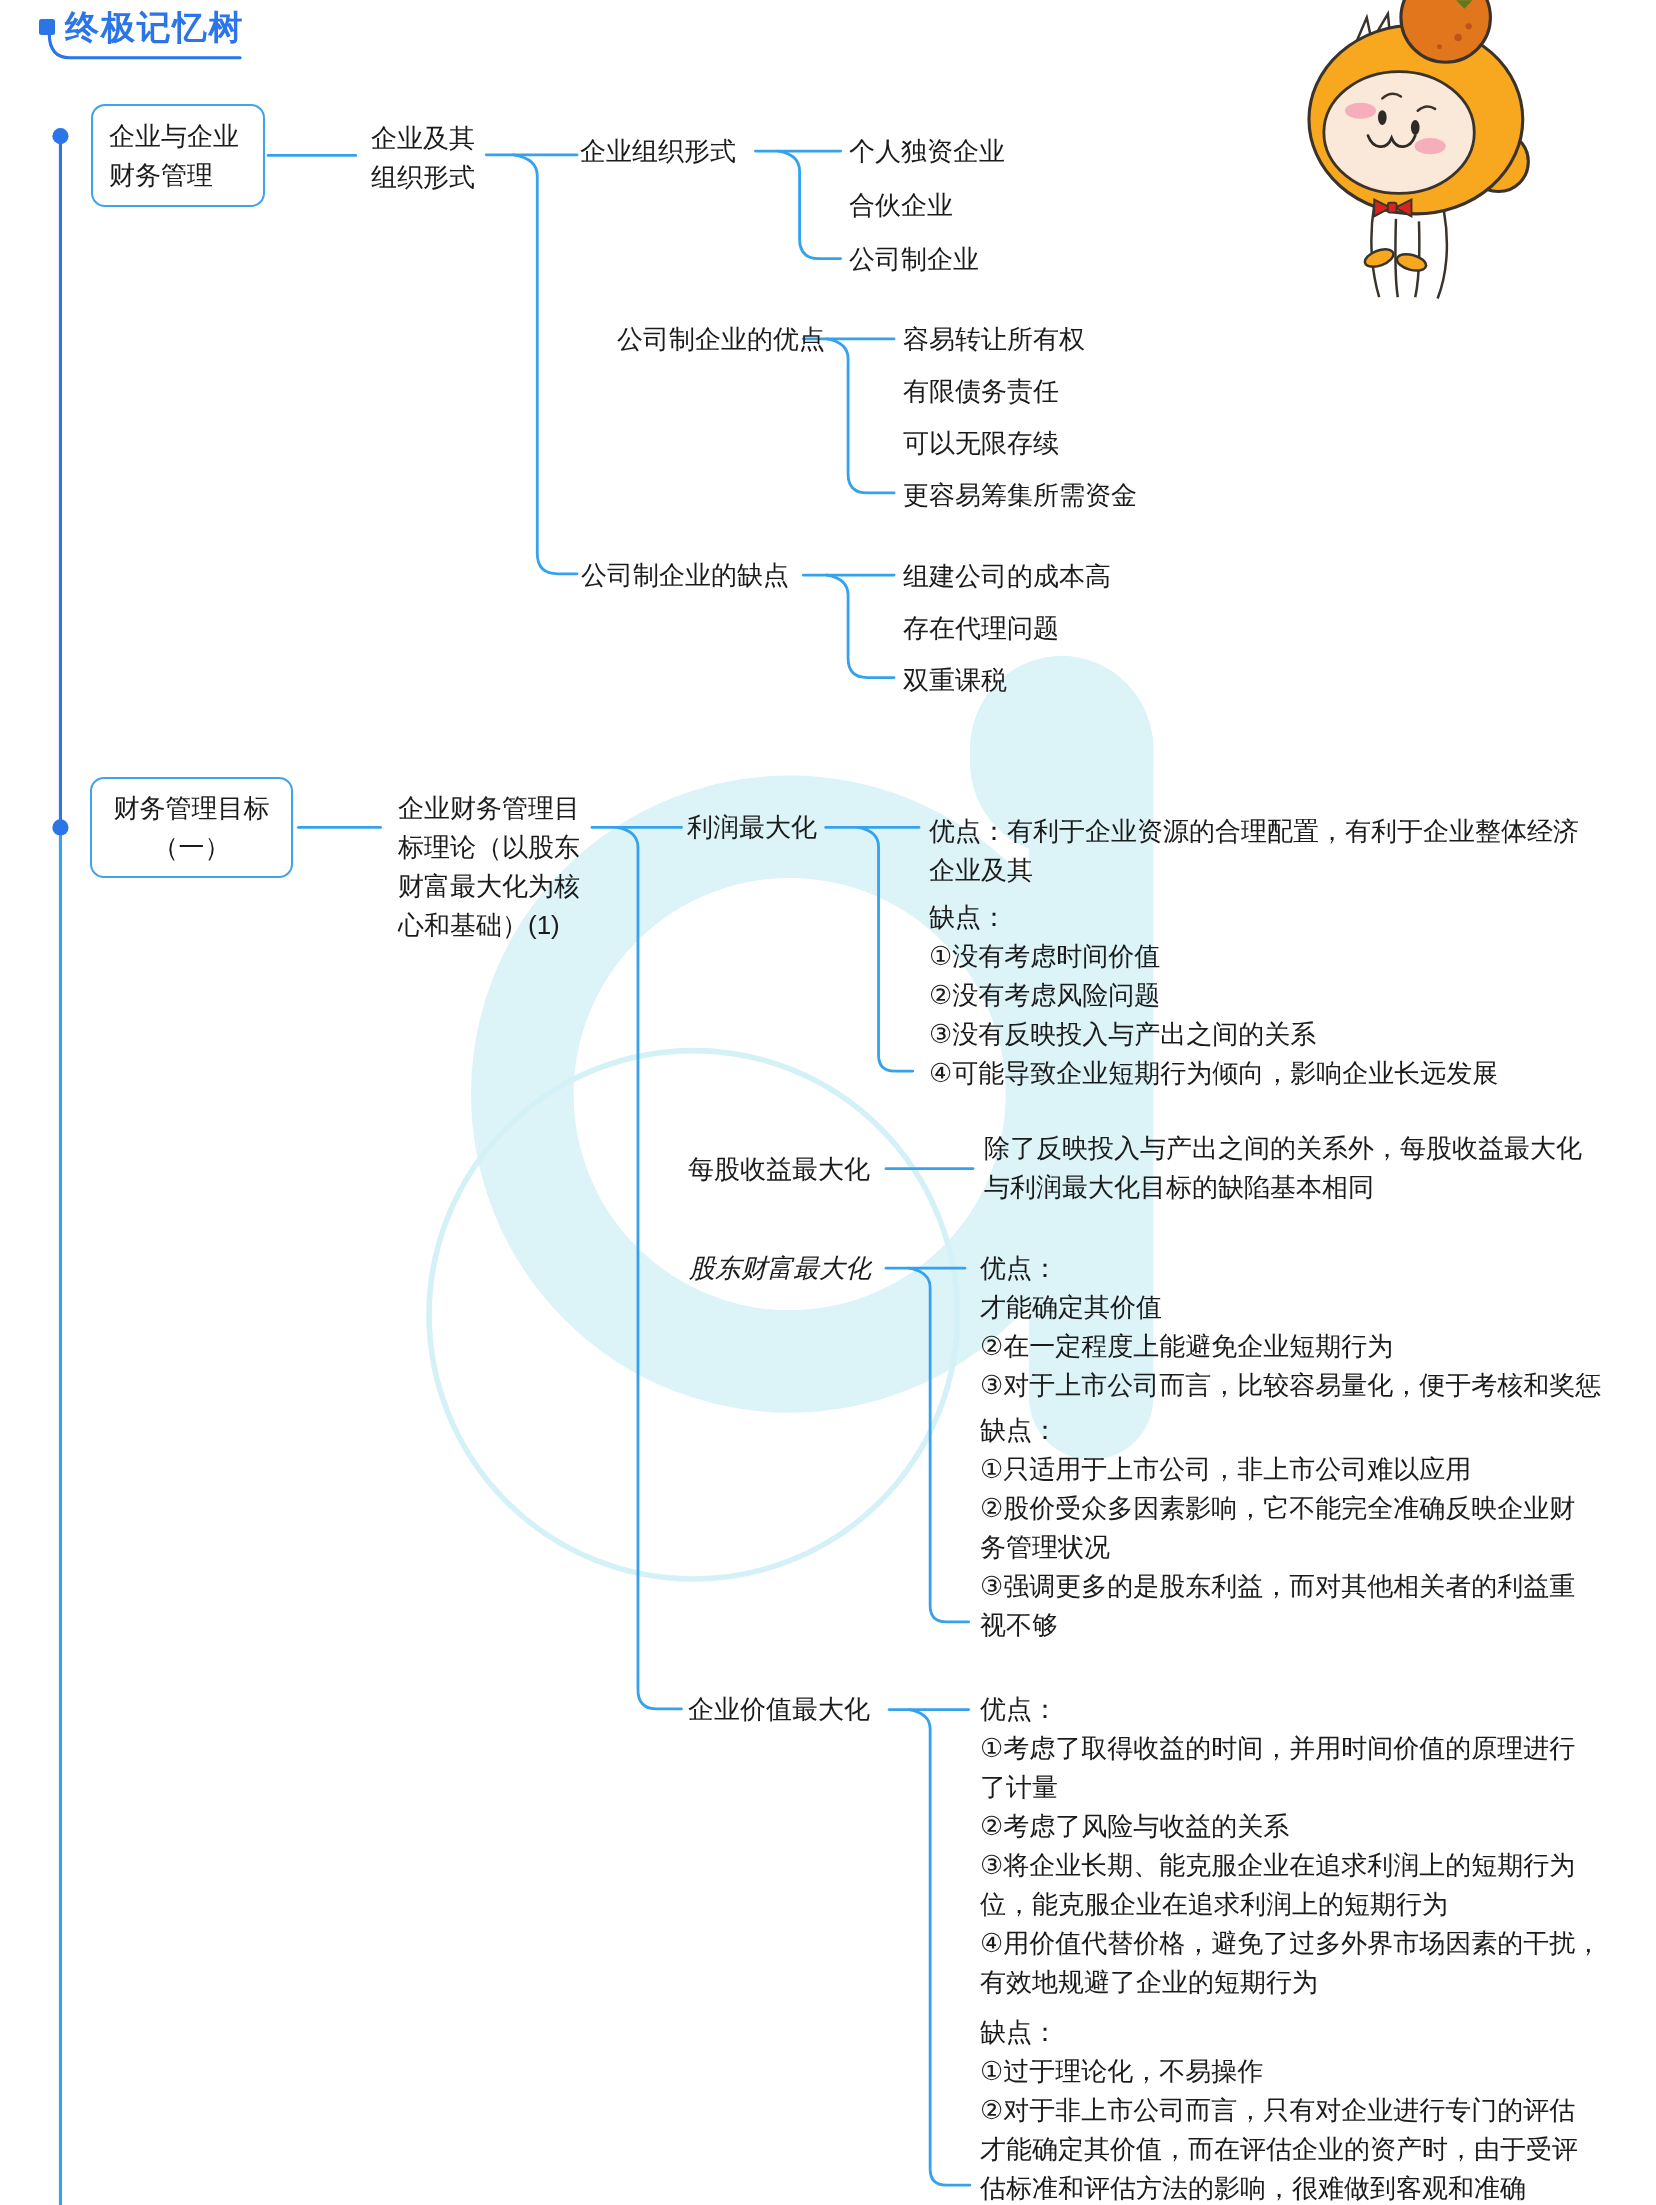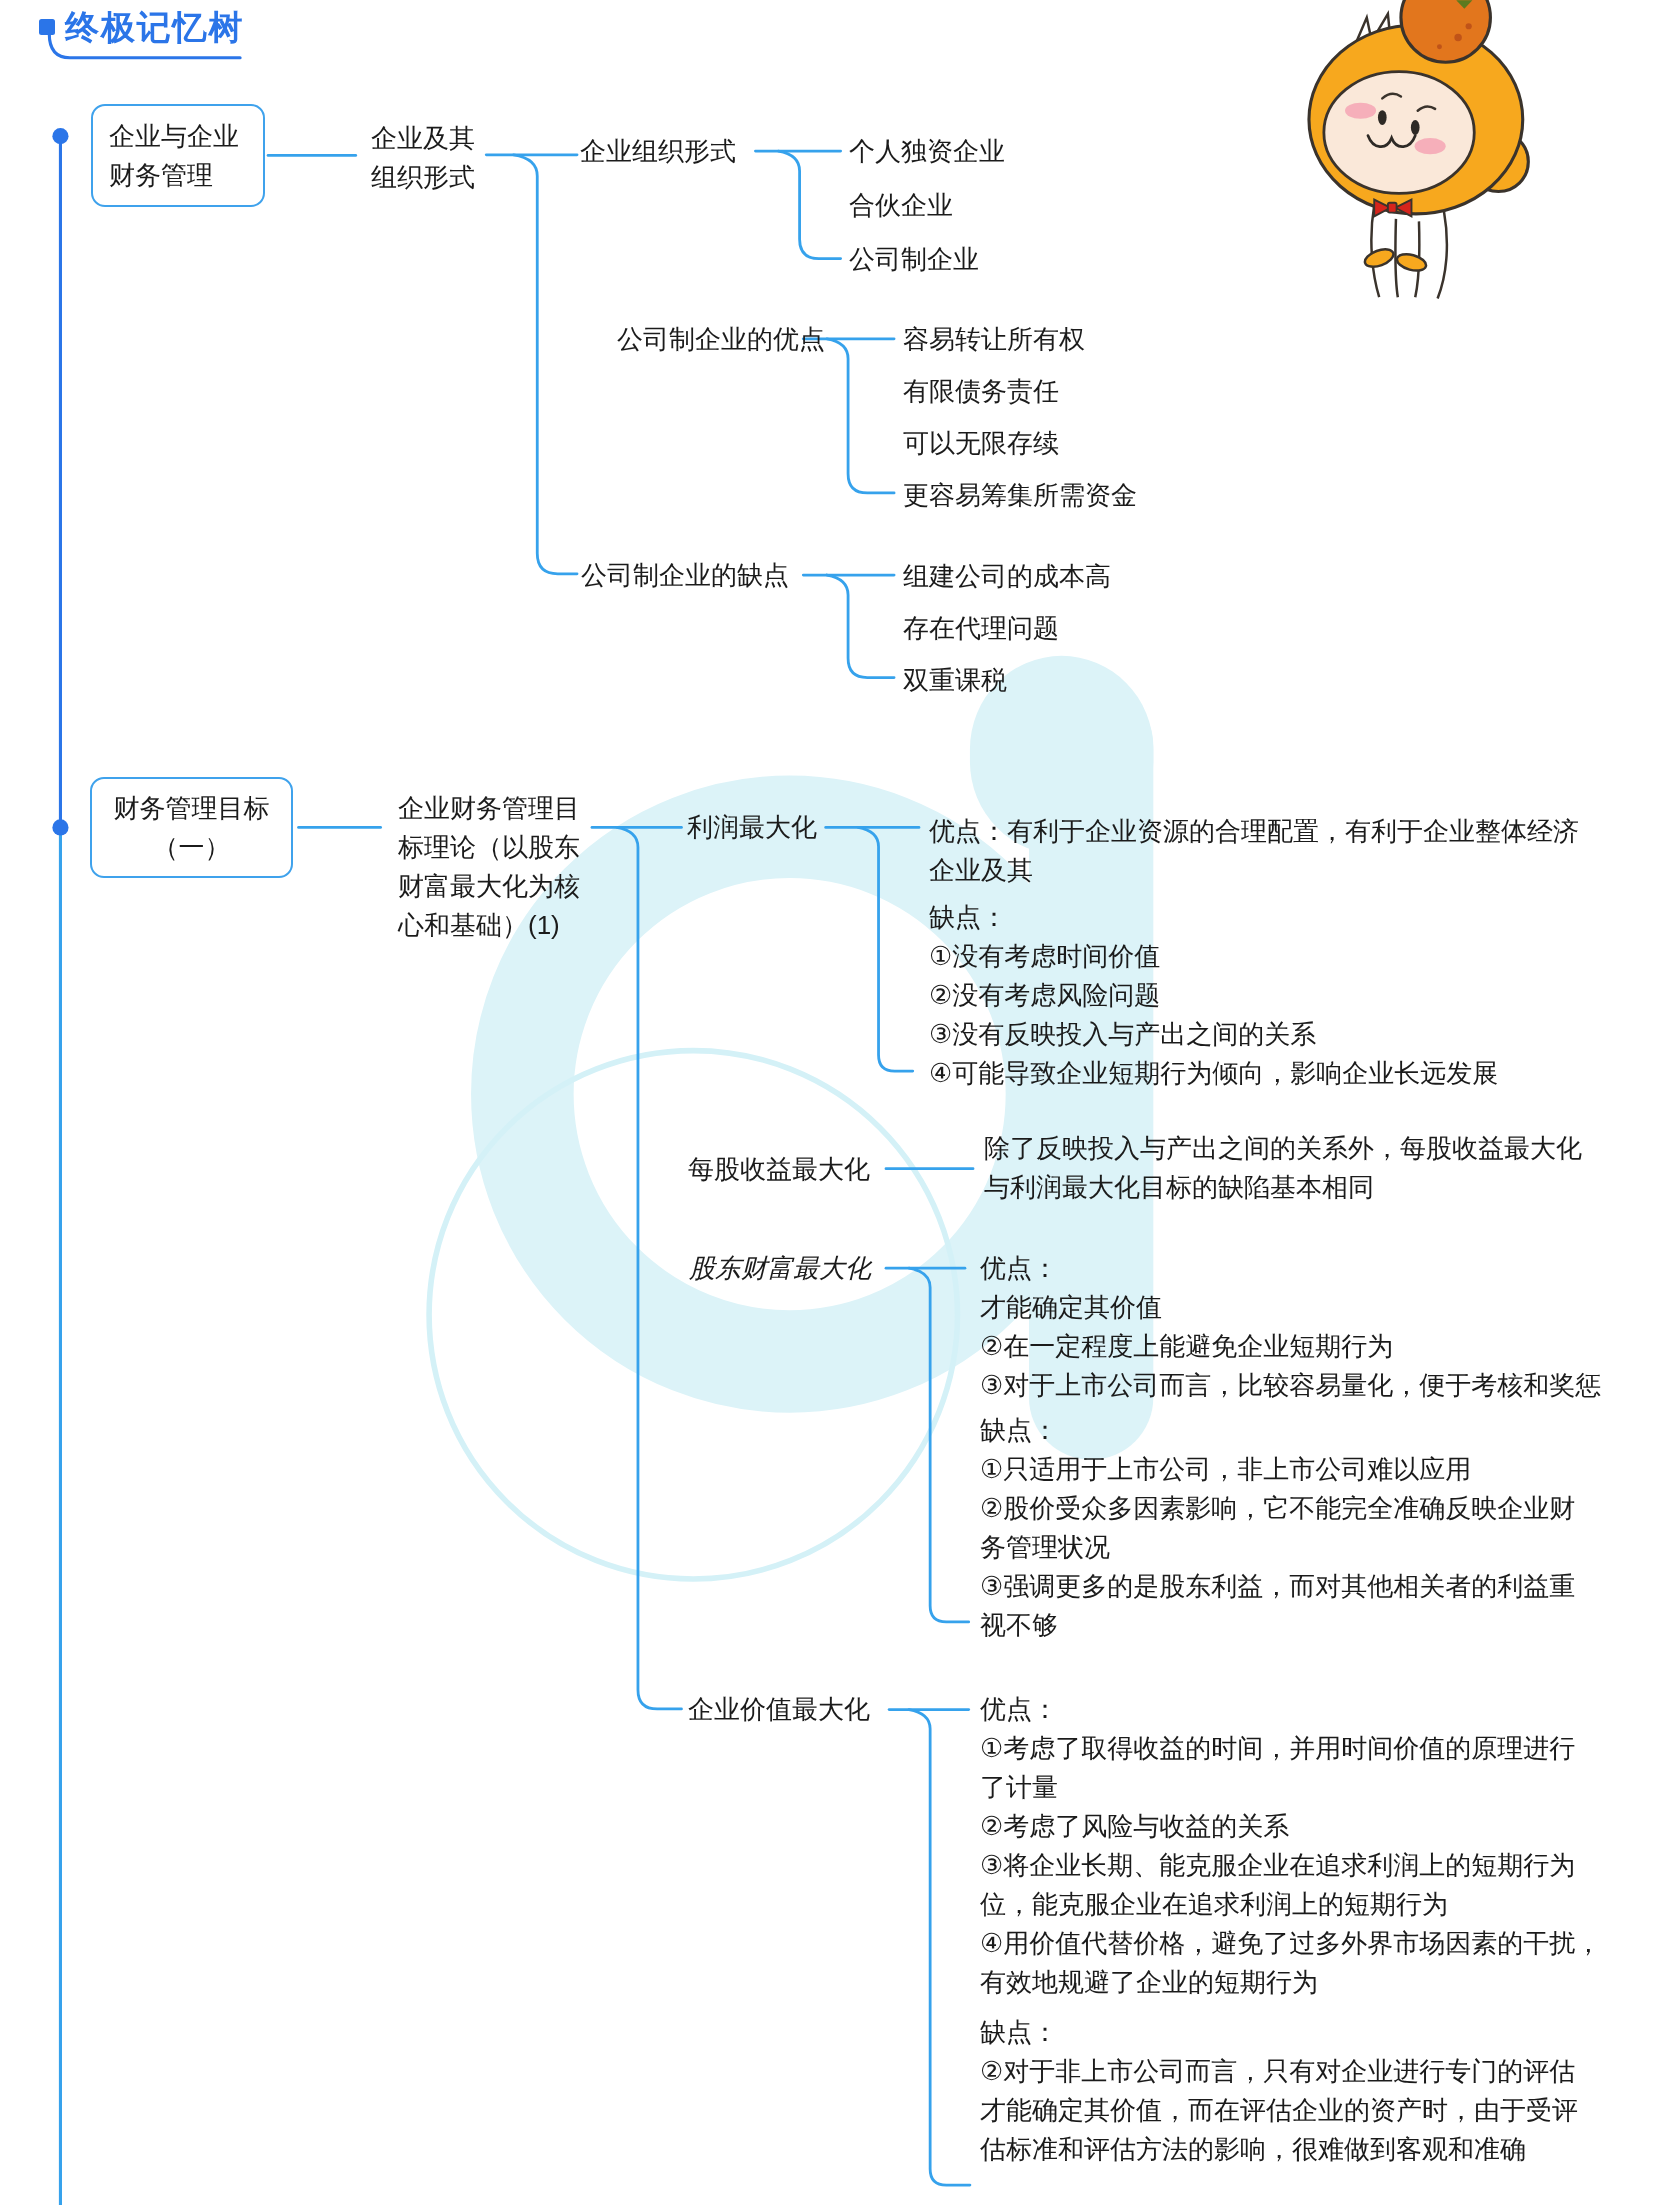--- a/index.html
+++ b/index.html
@@ -204,20 +204,21 @@
         <div class="ln">①考虑了取得收益的时间，并用时间价值的原理进行</div>
         <div class="ln">了计量</div>
         <div class="ln">②考虑了风险与收益的关系</div>
         <div class="ln">③将企业长期、能克服企业在追求利润上的短期行为</div>
         <div class="ln">位，能克服企业在追求利润上的短期行为</div>
         <div class="ln">④用价值代替价格，避免了过多外界市场因素的干扰，</div>
         <div class="ln">有效地规避了企业的短期行为</div>
       </div>
     <div class="detail" style="left:980px;top:2013px;">
         <div class="ln">缺点：</div>
+        <div class="ln">①过于理论化，不易操作</div>
         <div class="ln">②对于非上市公司而言，只有对企业进行专门的评估</div>
         <div class="ln">才能确定其价值，而在评估企业的资产时，由于受评</div>
         <div class="ln">估标准和评估方法的影响，很难做到客观和准确</div>
       </div>
 
   </div>
 </div>
 
 
 </body></html>

